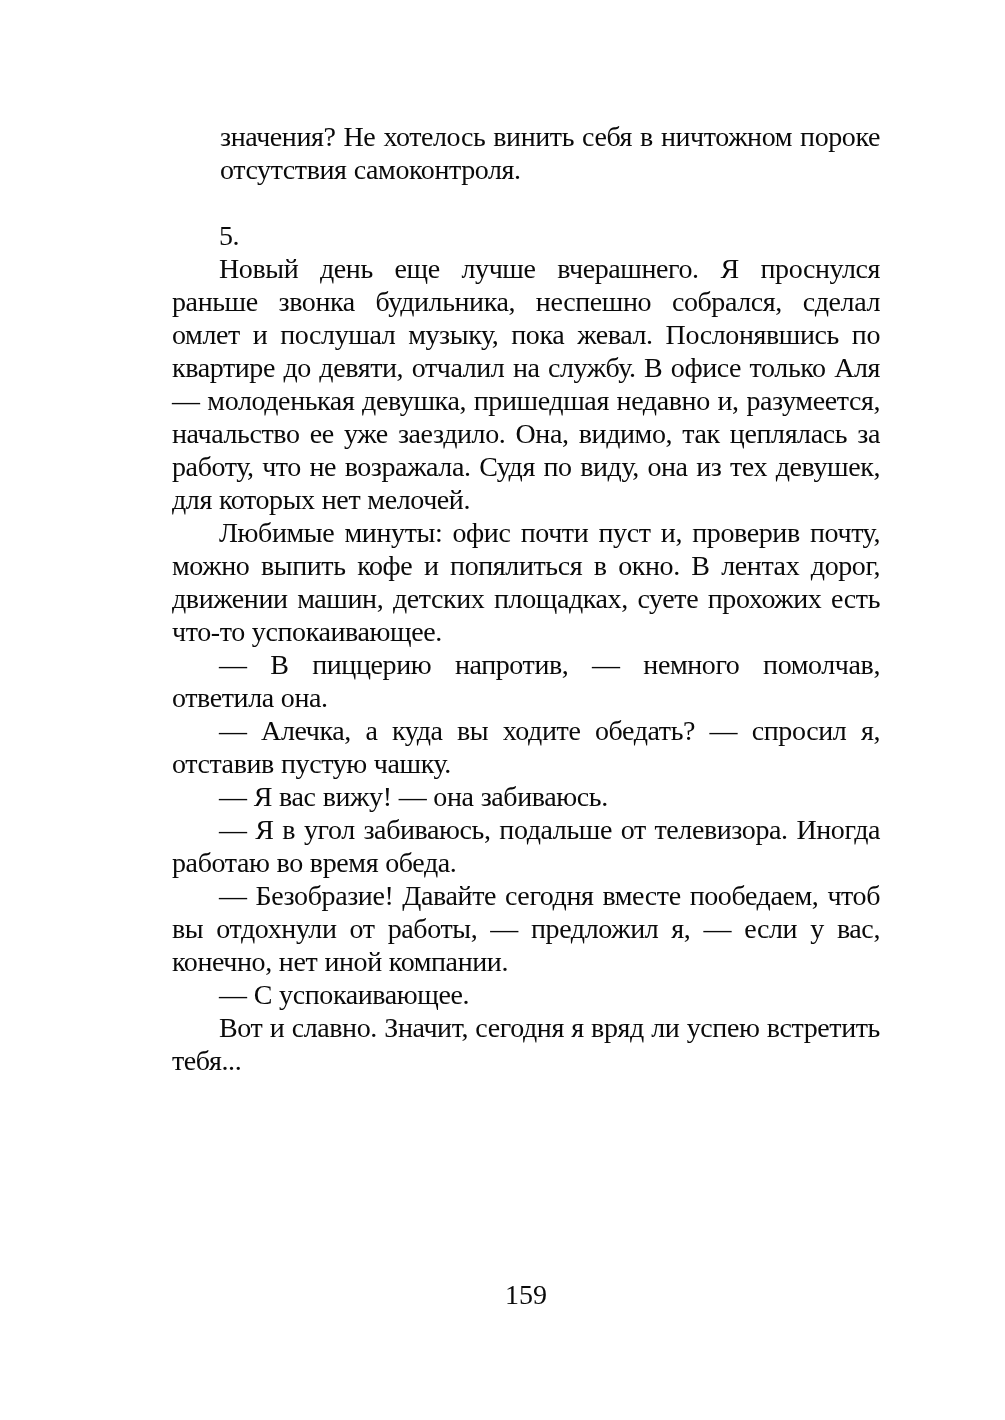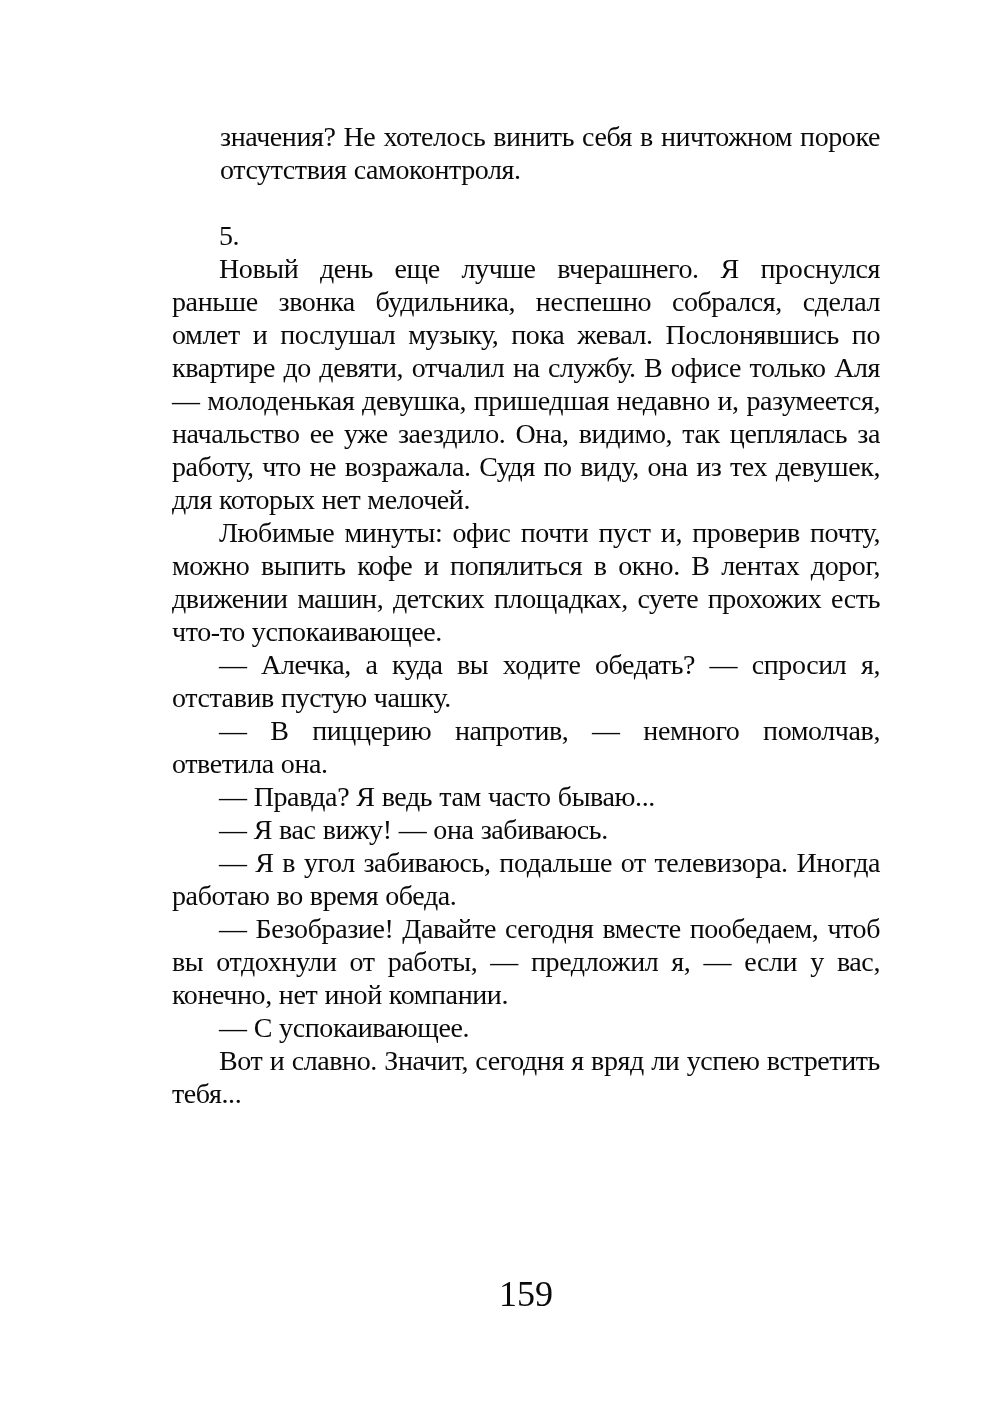--- a/index.html
+++ b/index.html
@@ -42,36 +42,35 @@
   .text-block p.section-heading {
     margin-top: 33px;
     text-align: left;
   }
   .page-number {
     position: absolute;
     top: 1278px;
     left: 172px;
     width: 708px;
     text-align: center;
-    font-size: 36px;
+    font-size: 28px;
     line-height: 33px;
   }
 </style>
 </head>
 <body>
 
 <div class="book-page">
   <div class="text-block">
       <p class="continuation">значения? Не хотелось винить себя в ничтожном пороке отсутствия самоконтроля.</p>
       <p class="section-heading">5.</p>
       <p class="indented">Новый день еще лучше вчерашнего. Я проснулся раньше звонка будильника, неспешно собрался, сделал омлет и послушал музыку, пока жевал. Послонявшись по квартире до девяти, отчалил на службу. В офисе только Аля — молоденькая девушка, пришедшая недавно и, разумеется, начальство ее уже заездило. Она, видимо, так цеплялась за работу, что не возражала. Судя по виду, она из тех девушек, для которых нет мелочей.</p>
       <p class="indented">Любимые минуты: офис почти пуст и, проверив почту, можно выпить кофе и попялиться в окно. В лентах дорог, движении машин, детских площадках, суете прохожих есть что-то успокаивающее.</p>
+      <p class="indented">— В пиццерию напротив, — немного помолчав, ответила она.</p>
       <p class="indented">— Алечка, а куда вы ходите обедать? — спросил я, отставив пустую чашку.</p>
-      <p class="indented">— В пиццерию напротив, — немного помолчав, ответила она.</p>
-      <p class="indented">— Правда? Я ведь там часто бываю...</p>
       <p class="indented">— Я вас вижу! — она забиваюсь.</p>
       <p class="indented">— Я в угол забиваюсь, подальше от телевизора. Иногда работаю во время обеда.</p>
       <p class="indented">— Безобразие! Давайте сегодня вместе пообедаем, чтоб вы отдохнули от работы, — предложил я, — если у вас, конечно, нет иной компании.</p>
       <p class="indented">— С успокаивающее.</p>
       <p class="indented">Вот и славно. Значит, сегодня я вряд ли успею встретить тебя...</p>
     </div>
   <div class="page-number">159</div>
 </div>
 
 </body></html>

